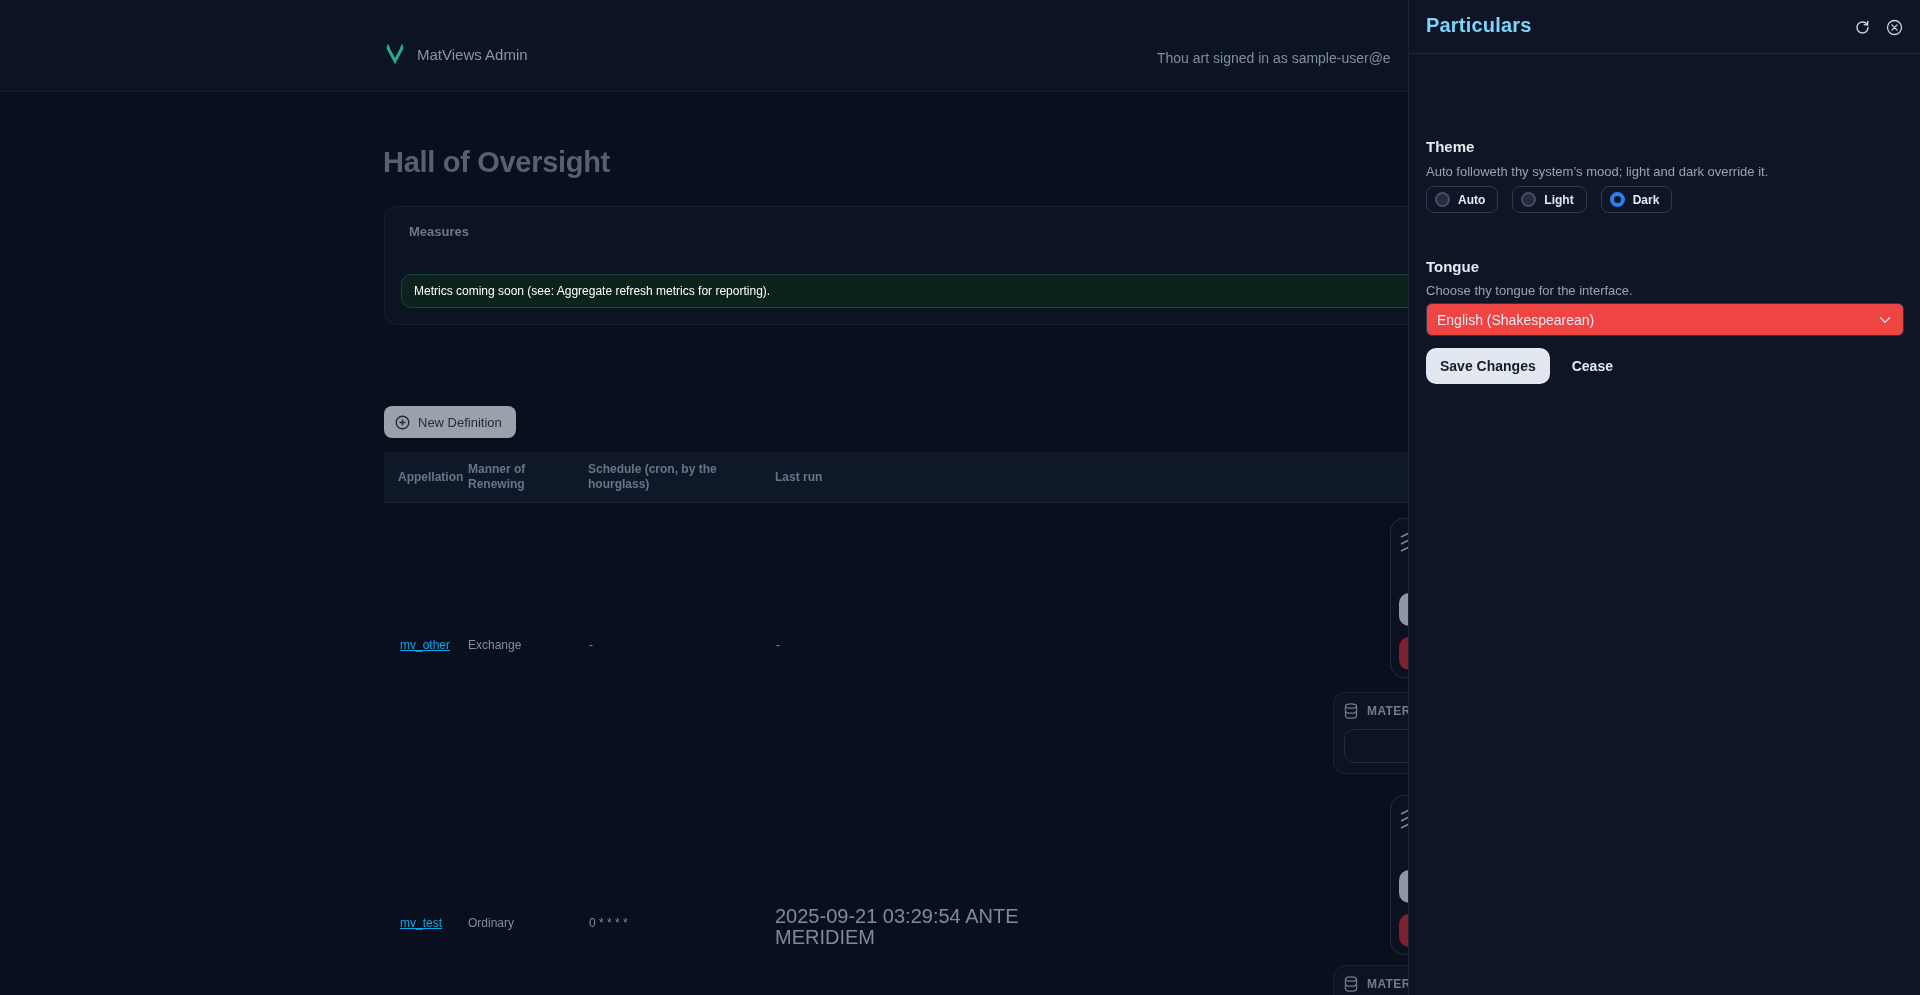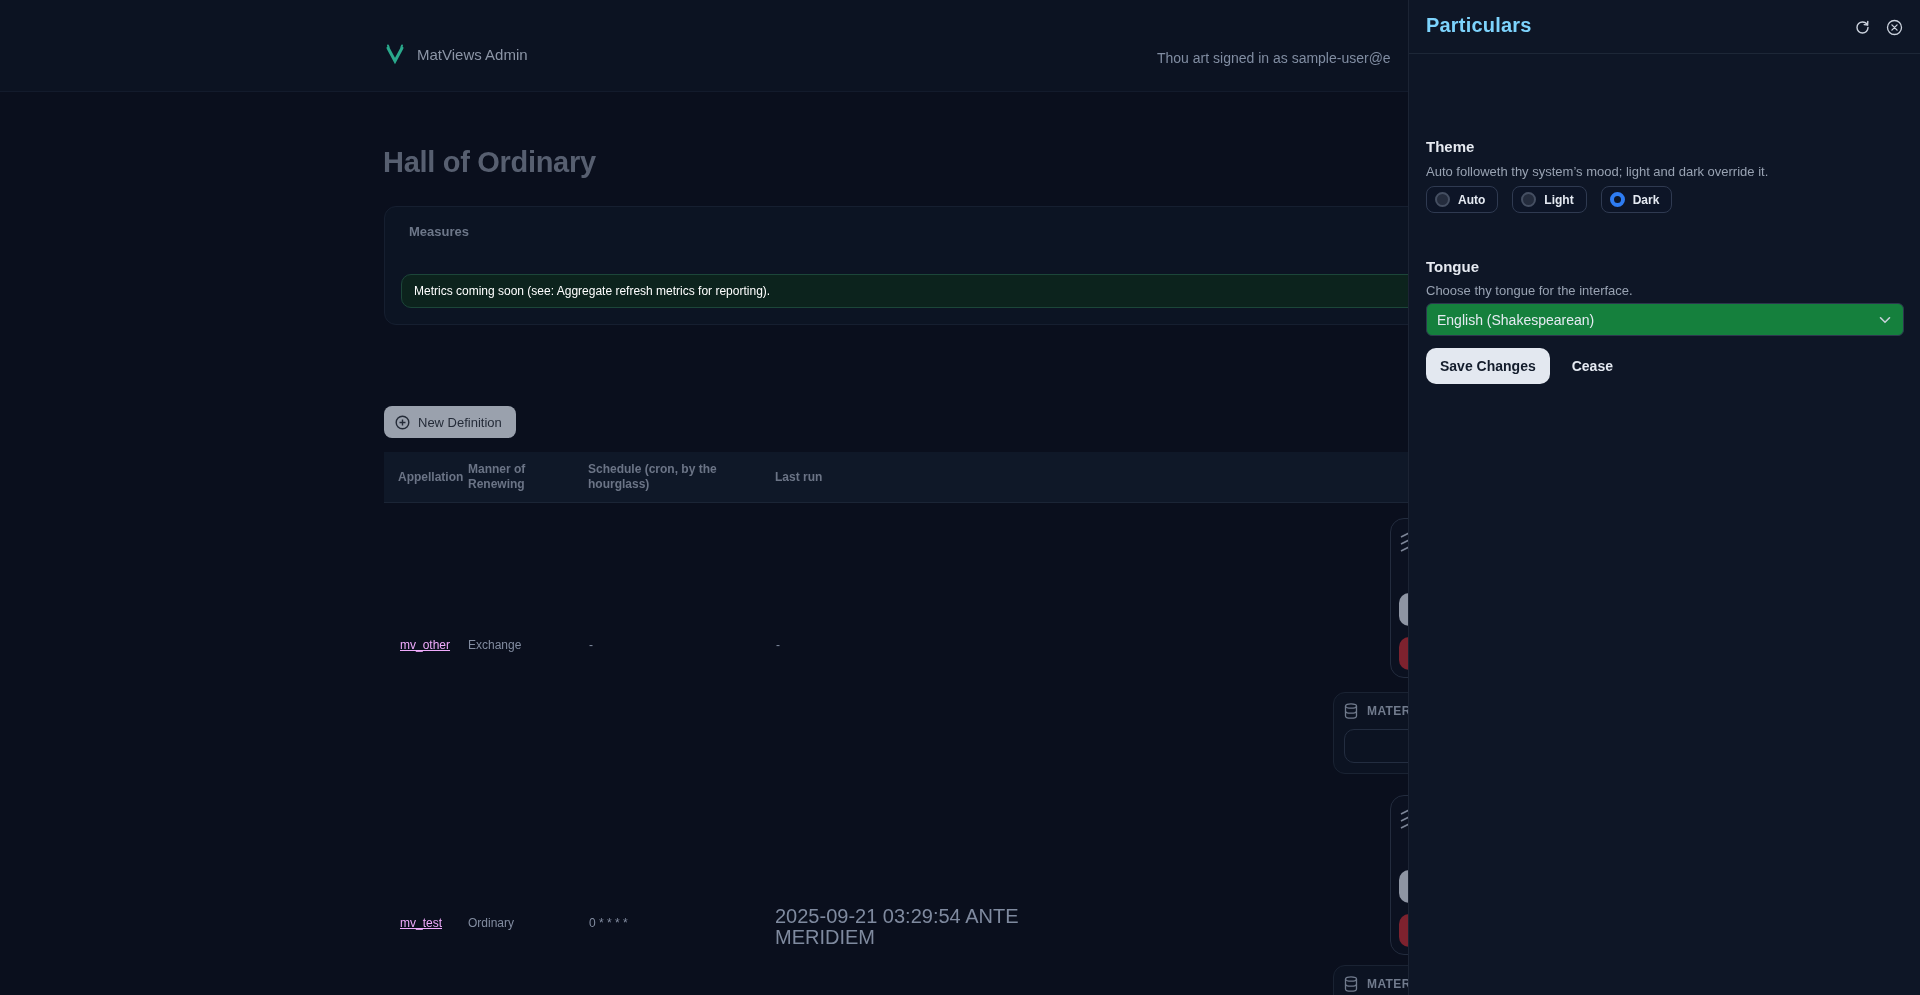--- a/index.html
+++ b/index.html
@@ -27,21 +27,21 @@
   .new-def-btn { position:absolute; left:384px; top:406px; height:32px; padding:0 14px 0 11px; background:#9aa1ad; border:none; border-radius:8px; display:flex; align-items:center; gap:8px; font-size:13px; font-weight:500; color:#242b38; cursor:pointer; }
 
   .thead { position:absolute; left:384px; top:452px; width:1152px; height:51px; background:#0f1828; border-bottom:1px solid #1b2536; }
   .th { position:absolute; font-size:12px; font-weight:700; color:#6b7486; line-height:15px; }
   .th.c1 { left:14px;  top:18px; width:70px; }
   .th.c2 { left:84px;  top:10px; width:110px; }
   .th.c3 { left:204px; top:10px; width:160px; }
   .th.c4 { left:391px; top:18px; width:120px; }
 
   .cell { position:absolute; font-size:12px; color:#828ca0; }
-  .cell a { color:#f0abfc; text-decoration:underline; }
+  .cell a { color:#0ea5e9; text-decoration:underline; }
   .cell.lastrun { font-size:20px; color:#7f8a9f; line-height:21px; width:330px; }
 
   
   .row-popover { position:absolute; left:1390px; width:160px; height:160px; background:#0b1120; border:1px solid #232c3e; border-radius:14px; }
   .hatch-wrap { position:absolute; left:6px; top:6px; width:20px; height:34px; }
   .mini-btn { position:absolute; left:8px; width:140px; height:33px; border:none; border-radius:10px; cursor:pointer; }
   .mini-btn.gray { top:74px; background:#8e95a3; }
   .mini-btn.red  { top:118px; background:#7d222e; }
 
   .mat-card { position:absolute; left:1333px; width:210px; height:82px; background:#0c1322; border:1px solid #1a2333; border-radius:12px; }
@@ -63,21 +63,21 @@
   .theme-heading { position:absolute; left:17px; top:84px; }
   .theme-desc { position:absolute; left:17px; top:110px; }
   .radio-row { position:absolute; left:17px; top:132px; display:flex; gap:14px; }
   .radio-pill { display:flex; align-items:center; gap:8px; height:27px; padding:0 12px 0 8px; background:#0d1527; border:1px solid #2f3a51; border-radius:8px; cursor:pointer; }
   .radio-pill .dot { width:15px; height:15px; border-radius:50%; background:#242c3d; border:2px solid #454f62; }
   .radio-pill.selected .dot { background:#0c1526; border:4.5px solid #2e7cf2; }
   .radio-pill .lbl { font-size:12px; font-weight:600; color:#e5eaf2; }
 
   .tongue-heading { position:absolute; left:17px; top:204px; }
   .tongue-desc { position:absolute; left:17px; top:229px; }
-  .tongue-select { position:absolute; left:17px; top:249px; width:478px; height:33px; background:#15803d; border:1px solid #2c374e; border-radius:6px; display:flex; align-items:center; justify-content:space-between; padding:0 12px 0 10px; cursor:pointer; }
+  .tongue-select { position:absolute; left:17px; top:249px; width:478px; height:33px; background:#ef4444; border:1px solid #2c374e; border-radius:6px; display:flex; align-items:center; justify-content:space-between; padding:0 12px 0 10px; cursor:pointer; }
   .tongue-select .value { font-size:14px; color:#e5eaf2; }
 
   .drawer-actions { position:absolute; left:17px; top:294px; display:flex; align-items:flex-start; gap:22px; }
   .save-btn { height:36px; padding:0 14px; background:#e3e8f0; color:#131c2b; font-size:14px; font-weight:600; border:none; border-radius:10px; cursor:pointer; }
   .cease-btn { height:36px; background:none; border:none; color:#e4e9f1; font-size:14px; font-weight:600; cursor:pointer; }
 
   svg { display:block; }
 </style>
 </head>
 <body>
@@ -91,21 +91,21 @@
           <path d="M4 5 L11 18 L18 5"></path>
           <path d="M4 2.5 L4.6 4" stroke-width="2"></path>
           <path d="M18 2.5 L17.4 4" stroke-width="2"></path>
         </svg>
       </span>
       <span class="brand-title">MatViews Admin</span>
     </div>
     <div class="signed-in">Thou art signed in as sample-user@e</div>
   </div>
 
-  <h1 class="page-title">Hall of Ordinary</h1>
+  <h1 class="page-title">Hall of Oversight</h1>
 
   <div class="measures-card">
     <div class="measures-title">Measures</div>
     <div class="metrics-alert">
       <span>Metrics coming soon (see: Aggregate refresh metrics for reporting).</span>
     </div>
   </div>
 
 
   <button class="new-def-btn">

